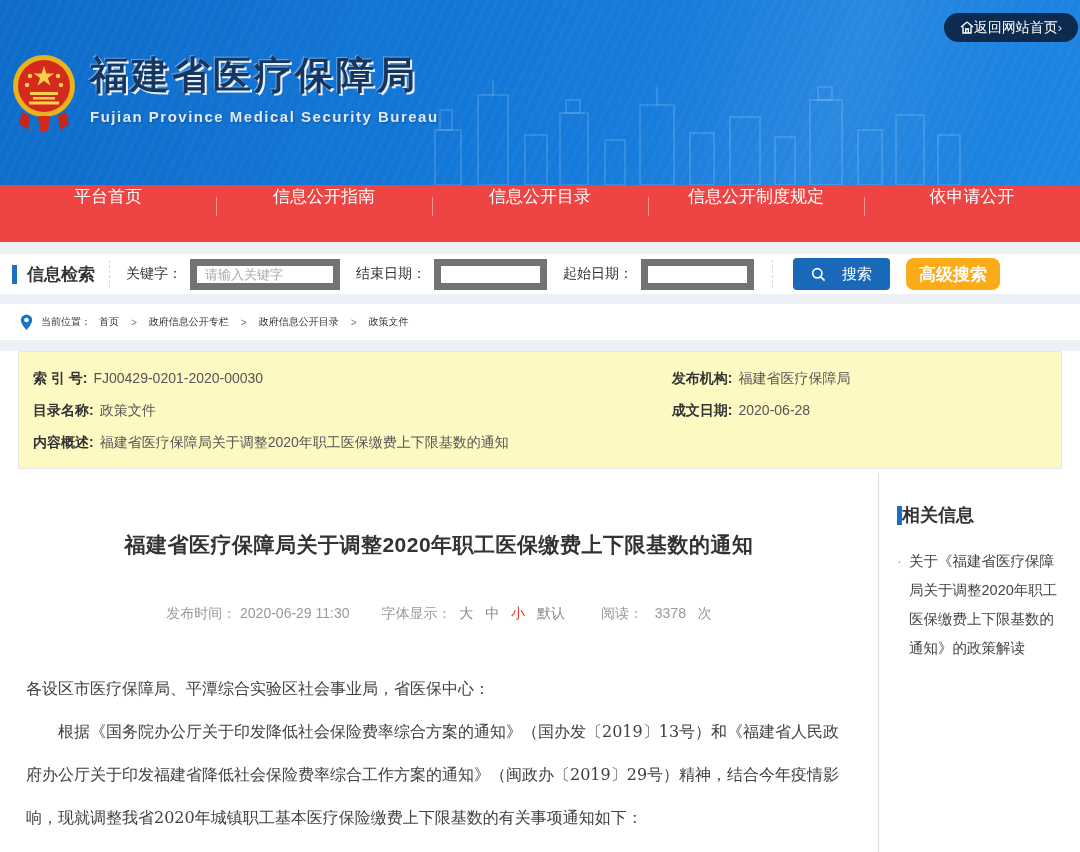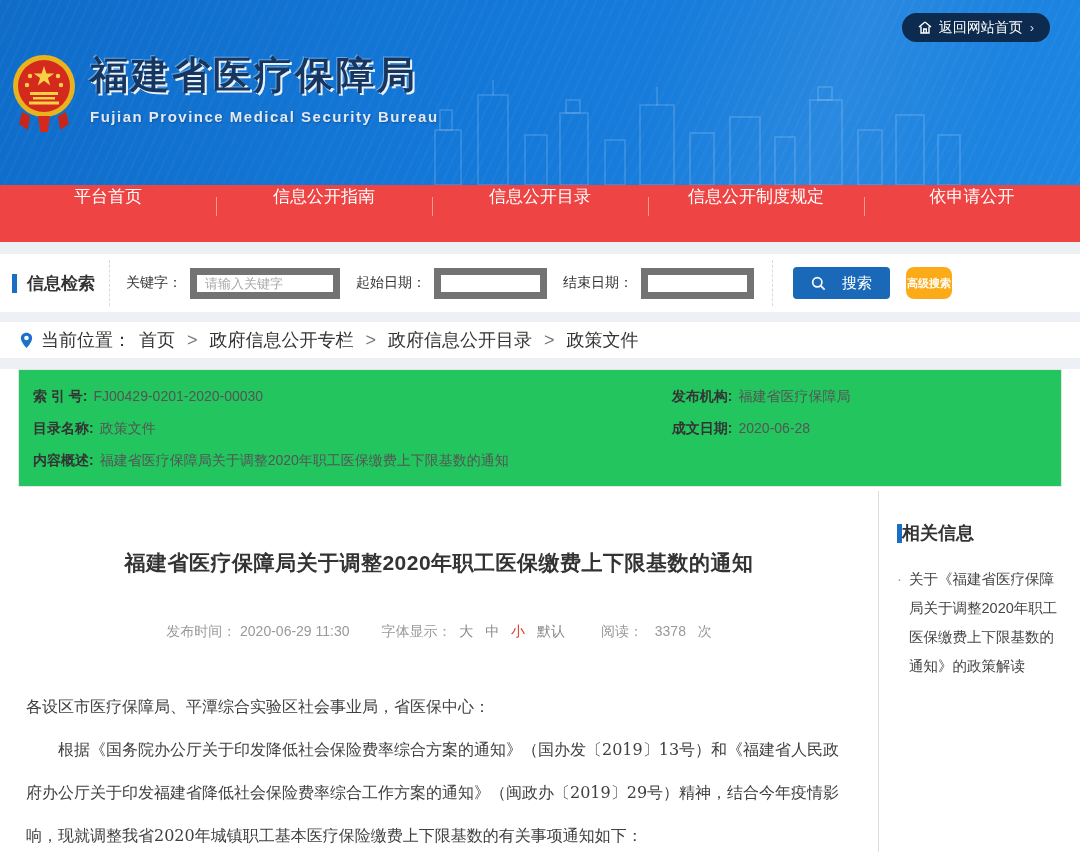--- a/index.html
+++ b/index.html
@@ -6,67 +6,67 @@
   html,body { width:1080px; height:852px; overflow:hidden; }
   body { font-family:"Liberation Sans", sans-serif; background:#edf0f4; color:#333; }
 
   
   .banner { position:relative; height:185px;
     background:linear-gradient(115deg,#0f6cc9 0%,#1478d8 45%,#1e86e2 100%); overflow:hidden; }
   .banner::before { content:""; position:absolute; inset:0;
     background:repeating-linear-gradient(115deg, rgba(255,255,255,0.03) 0 2px, transparent 2px 9px); }
   .banner::after { content:""; position:absolute; right:-80px; top:-140px; width:700px; height:420px;
     background:linear-gradient(100deg, transparent 30%, rgba(255,255,255,0.07) 55%, transparent 75%); transform:rotate(8deg); }
-  .home-btn { position:absolute; top:13px; right:30px; height:29px; padding:0 16px;
+  .home-btn { position:absolute; top:13px; right:2px; height:29px; padding:0 16px;
     background:#0d2b4e; color:#fff; border:none; border-radius:15px; font-size:14px;
-    display:flex; align-items:center; gap:7px; cursor:pointer; z-index:5; font-family:inherit; }
+    display:flex; align-items:center; cursor:pointer; z-index:5; font-family:inherit; }
   .home-btn .chev { font-size:13px; color:#cfd8e2; }
   .brand { position:absolute; left:12px; top:52px; display:flex; align-items:flex-start; z-index:4; }
   .emblem { width:64px; height:86px; margin-right:14px; }
   .brand-text .cn { font-size:38px; font-weight:900; color:#16365f; letter-spacing:3px; line-height:1.25;
     text-shadow:2px 2px 0 rgba(255,255,255,0.9), -1px -1px 0 rgba(255,255,255,0.35); }
   .brand-text .en { margin-top:8px; font-size:15px; font-weight:bold; color:#e3e9f0; letter-spacing:1.5px;
     text-shadow:1px 1px 2px rgba(0,40,90,0.4); }
   .skyline { position:absolute; right:90px; bottom:0; opacity:0.5; z-index:1; }
 
   
   .nav { height:57px; background:#ef4444; display:flex; align-items:flex-start; }
   .nav-item { flex:1; display:flex; align-items:center; justify-content:center;
     color:#fff; font-size:17px; cursor:pointer; position:relative; }
   .nav-item + .nav-item::before { content:""; position:absolute; left:0; top:12px; height:19px;
     width:1px; background:rgba(255,255,255,0.45); }
 
   
-  .search-bar { margin-top:12px; background:#fff; height:58px; display:flex; align-items:center; padding:0 10px; }
+  .search-bar { margin-top:12px; background:#fff; height:40px; display:flex; align-items:center; padding:0 10px; }
   .search-label { display:flex; align-items:center; gap:10px; font-size:17px; font-weight:bold; color:#333;
     padding:0 14px 0 2px; }
   .blue-tick { width:5px; height:19px; background:#1a6fc4; display:inline-block; }
   .dash-sep { align-self:stretch; margin:6px 0; border-left:1px dashed #d9d9d9; }
   .field { display:flex; align-items:center; gap:8px; margin-left:16px; font-size:14px; color:#333; }
   .field input, .field .select { border:7px solid #737373; height:31px; background:#fff; font-size:13px;
     color:#333; padding:0 8px; font-family:inherit; }
   .field input::placeholder { color:#aaa; }
   .kw-input { width:150px; }
   .date-input { width:113px; }
   .select { width:84px; display:flex; align-items:center; justify-content:space-between; color:#999; cursor:pointer; }
   .select .arrow { font-size:9px; color:#888; }
   .btn-search { margin-left:20px; height:32px; padding:0 18px; background:#1a69b8; border:none; border-radius:4px;
     color:#fff; font-size:15px; display:flex; align-items:center; gap:16px; cursor:pointer; font-family:inherit; }
-  .btn-adv { margin-left:16px; height:32px; padding:0 1px; background:#fbab17; border:none; border-radius:8px;
-    color:#fff; font-size:11px; font-weight:bold; cursor:pointer; font-family:inherit; }
+  .btn-adv { margin-left:16px; height:32px; padding:0 13px; background:#fbab17; border:none; border-radius:8px;
+    color:#fff; font-size:17px; font-weight:bold; cursor:pointer; font-family:inherit; }
 
   
   .crumb-bar { margin-top:10px; background:#fff; height:37px; display:flex; align-items:center; padding:0 20px;
-    font-size:18px; color:#333; gap:8px; border-bottom:1px solid #eef0f2; }
+    font-size:10px; color:#333; gap:8px; border-bottom:1px solid #eef0f2; }
   .crumb-sep { color:#777; margin:0 4px; }
   .crumb-link { cursor:pointer; }
 
   
   .content-card { margin-top:7px; background:#fff; min-height:588px; }
-  .doc-panel { margin:10px 18px 0 18px; border:1px solid #e6e6e6; background:#22c55e;
+  .doc-panel { margin:10px 18px 0 18px; border:1px solid #e6e6e6; background:#fef9c3;
     display:flex; padding:10px 14px; }
   .doc-col { display:flex; flex-direction:column; }
   .doc-col.left { flex:1 1 63%; }
   .doc-col.right { flex:1 1 37%; }
   .doc-row { display:flex; line-height:32px; font-size:14px; }
   .doc-row .lbl { font-weight:bold; color:#333; white-space:nowrap; margin-right:6px; }
   .doc-row .val { color:#555; }
 
   .article-wrap { display:flex; align-items:stretch; }
   .article-main { flex:1 1 auto; min-width:0; padding:62px 26px 30px 26px; }
@@ -159,26 +159,26 @@
   </div>
   <div class="dash-sep"></div>
 
   <div class="field">
     <span>关键字：</span>
     <input class="kw-input" type="text" placeholder="请输入关键字" style="">
   </div>
 
 
   <div class="field">
+    <span>结束日期：</span>
+    <input class="date-input" type="text" style="">
+  </div>
+
+  <div class="field">
     <span>起始日期：</span>
-    <input class="date-input" type="text" style="">
-  </div>
-
-  <div class="field">
-    <span>结束日期：</span>
     <input class="date-input" type="text" style="">
   </div>
 
   <div class="dash-sep" style="margin-left:18px"></div>
 
   <button class="btn-search">
     <svg width="15" height="15" viewBox="0 0 15 15">
       <circle cx="6.3" cy="6.3" r="4.6" fill="none" stroke="#fff" stroke-width="1.7"></circle>
       <line x1="9.8" y1="9.8" x2="13.6" y2="13.6" stroke="#fff" stroke-width="1.7"></line>
     </svg>

